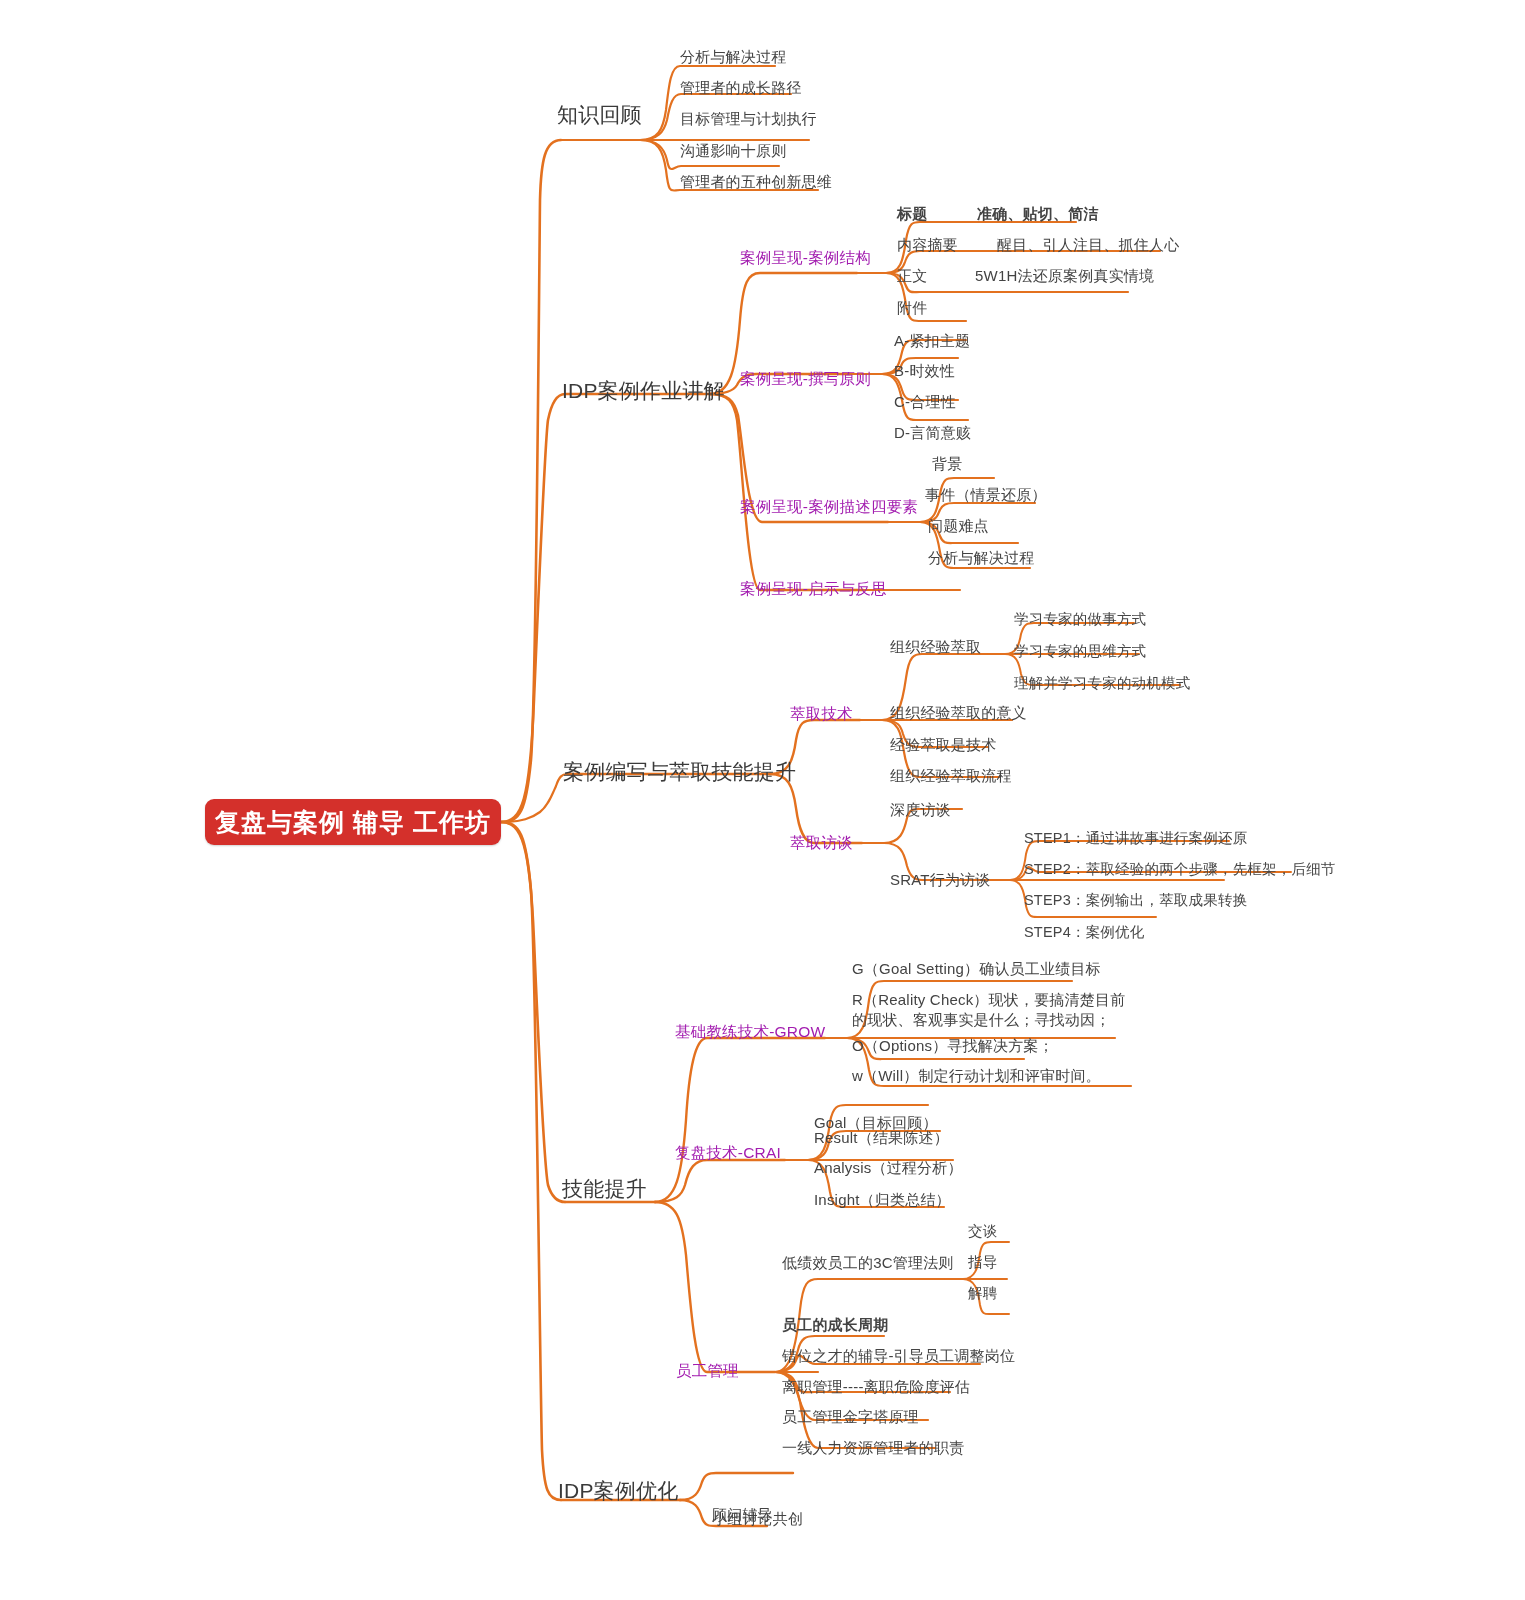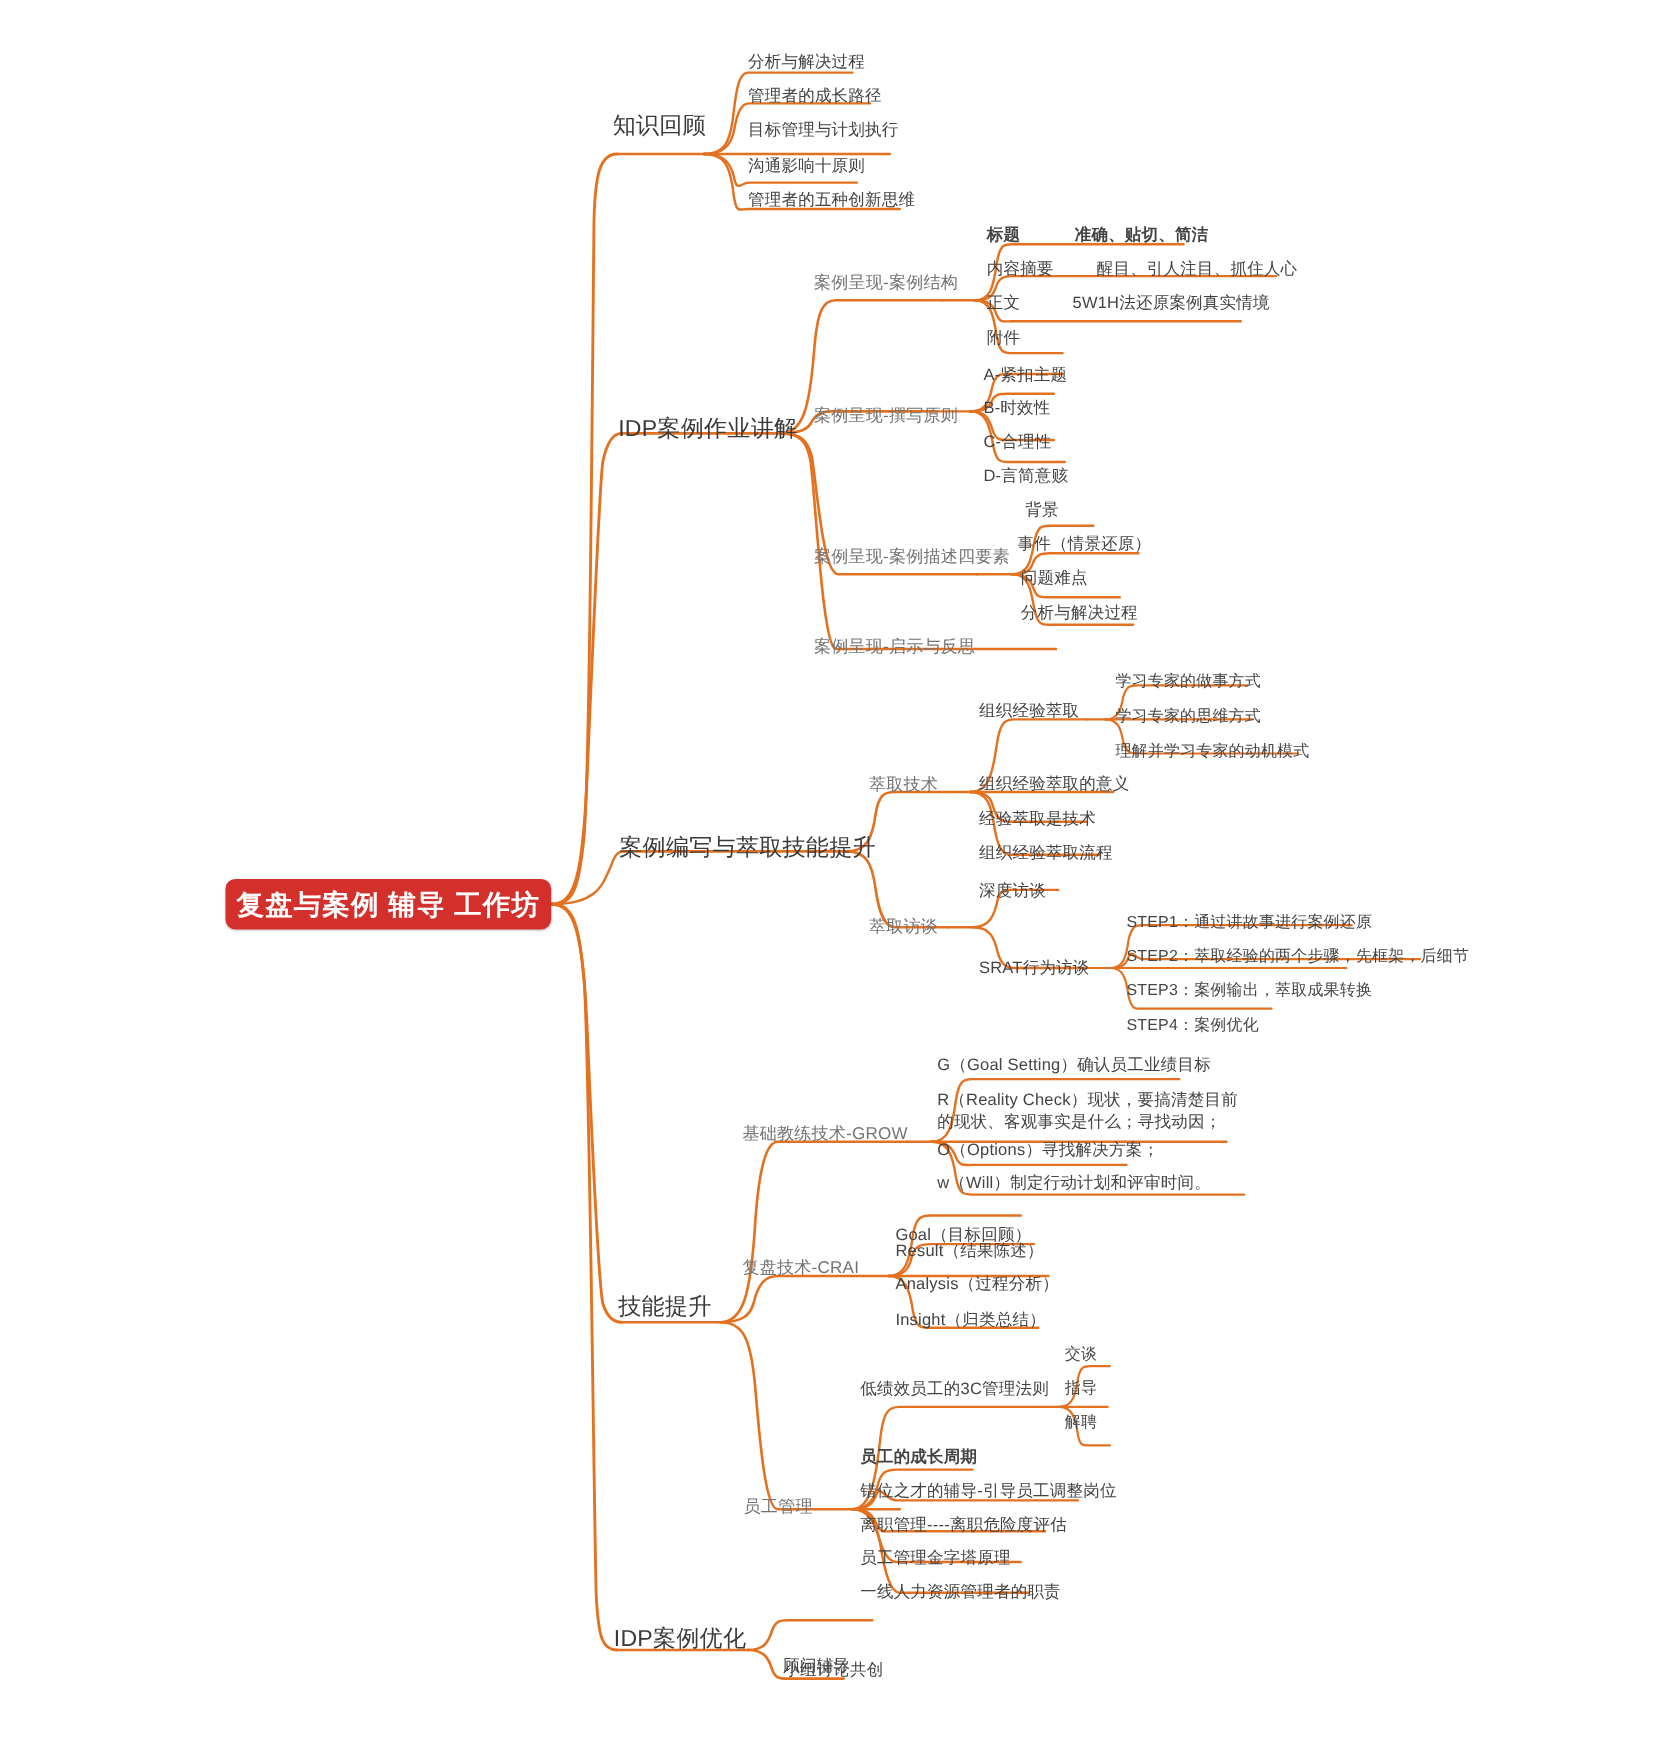--- a/index.html
+++ b/index.html
@@ -36,21 +36,21 @@
     font-weight: bold;
     border-radius: 9px;
     display: flex;
     align-items: center;
     justify-content: center;
     letter-spacing: 1px;
     box-shadow: 0 1px 2px rgba(0,0,0,0.18);
     transform: translateY(-50%);
   }
   .lvl1 { font-size: 21px; color: #3a3a3a; }
-  .lvl2 { font-size: 15.5px; color: #737373; }
+  .lvl2 { font-size: 15.5px; color: #a21caf; }
   .lvl3 { font-size: 15px; color: #434343; }
   .lvl4 { font-size: 14.5px; color: #454545; }
   .two-col { display: inline-block; }
   .two-col .c1 { display: inline-block; }
   .two-col .c2 { display: inline-block; }
   .wrap2 { white-space: normal; width: 280px; line-height: 1.32; }
 </style>
 </head>
 <body>
 

